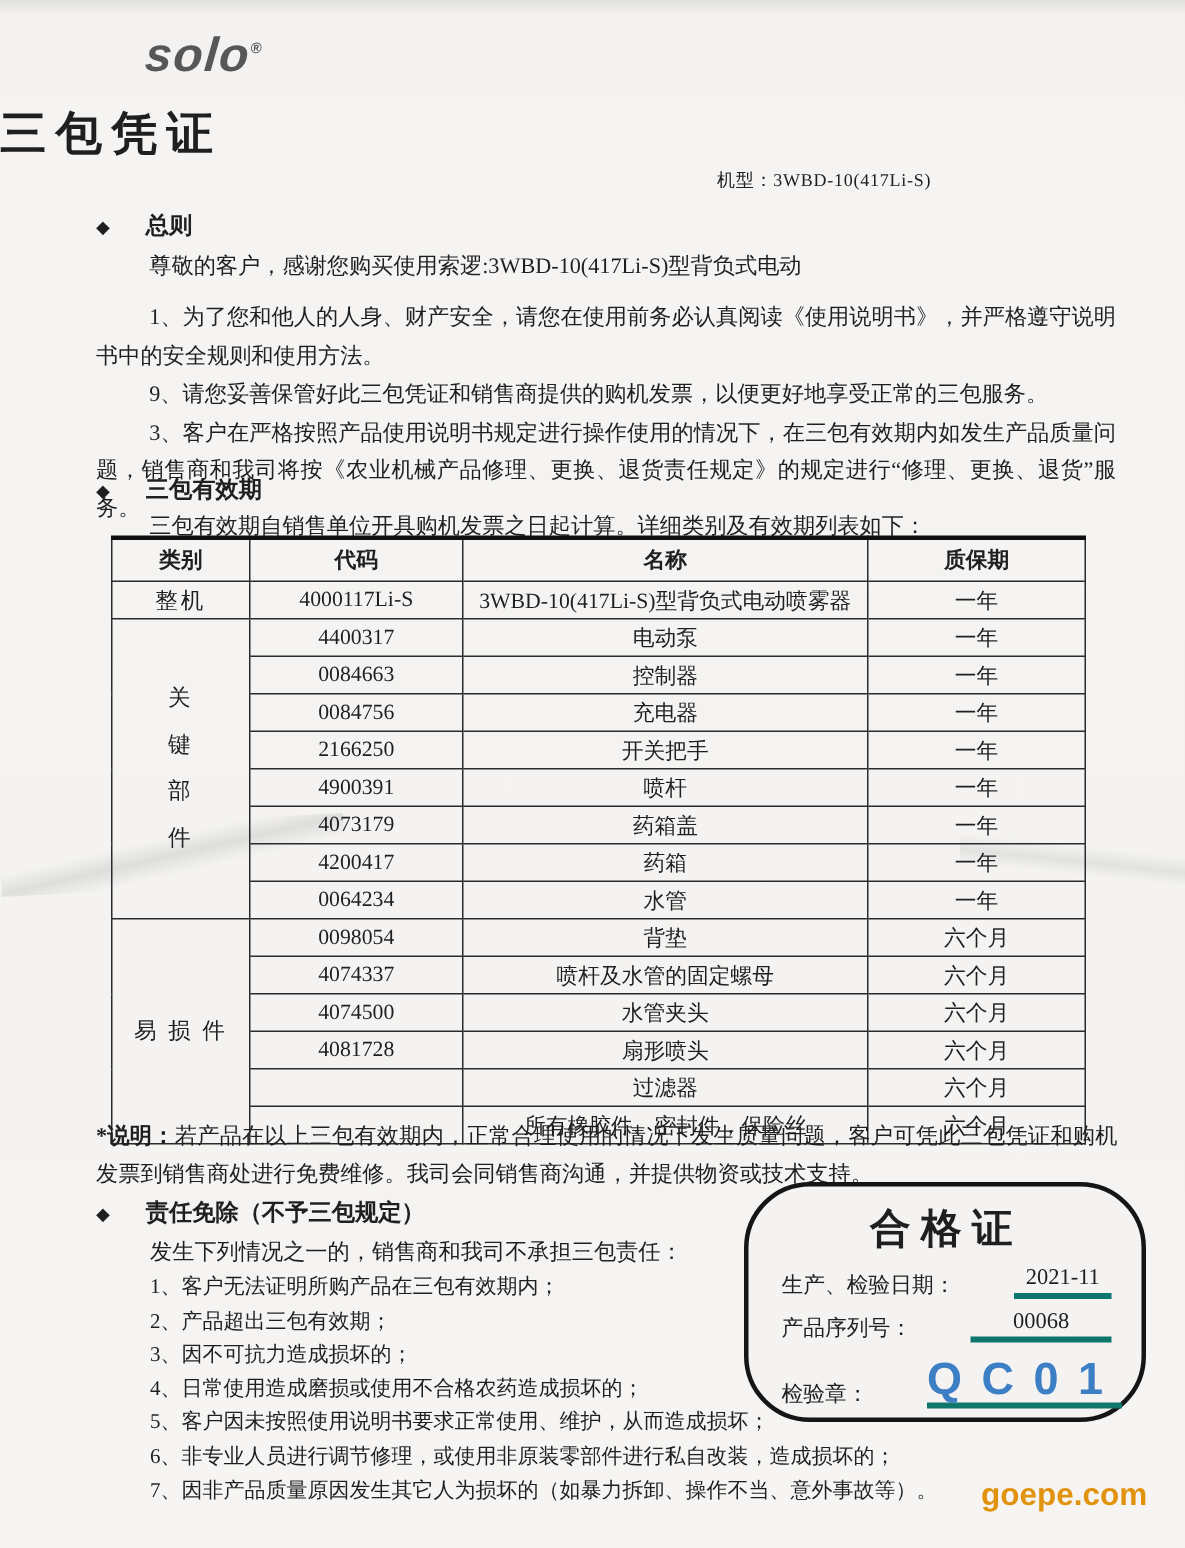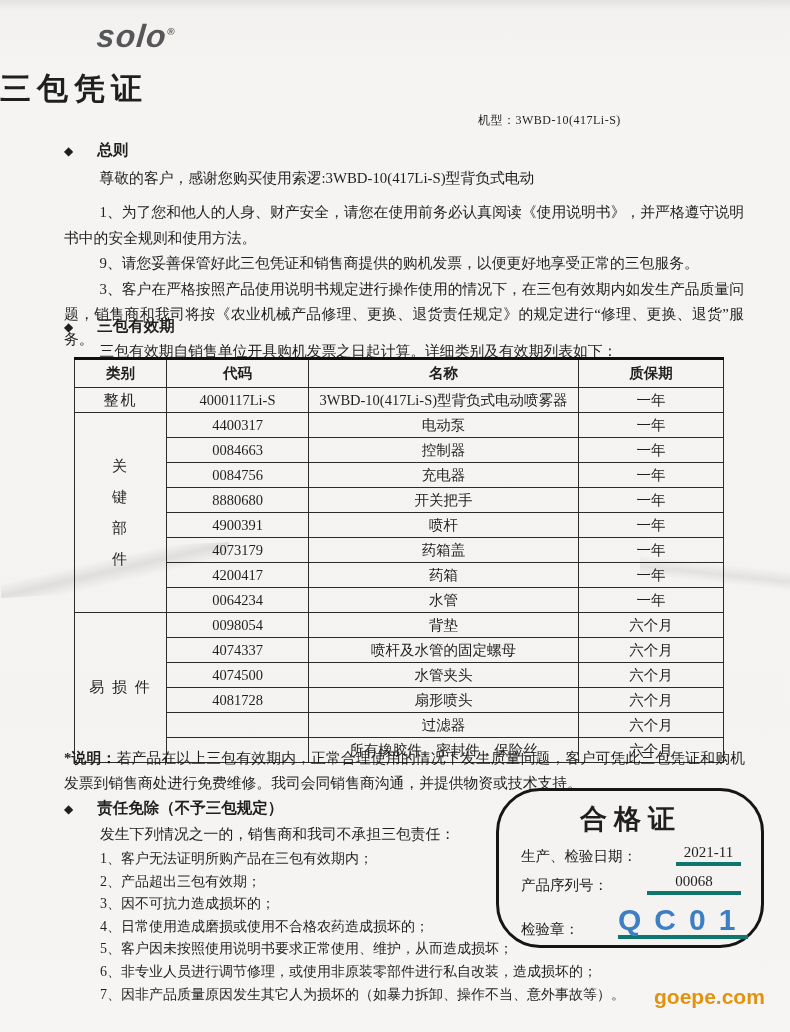--- a/index.html
+++ b/index.html
@@ -138,21 +138,21 @@
           <td>0084663</td>
           <td>控制器</td>
           <td>一年</td>
         </tr>
         <tr>
           <td>0084756</td>
           <td>充电器</td>
           <td>一年</td>
         </tr>
         <tr>
-          <td>8880680</td>
+          <td>2166250</td>
           <td>开关把手</td>
           <td>一年</td>
         </tr>
         <tr>
           <td>4900391</td>
           <td>喷杆</td>
           <td>一年</td>
         </tr>
         <tr>
           <td>4073179</td>

